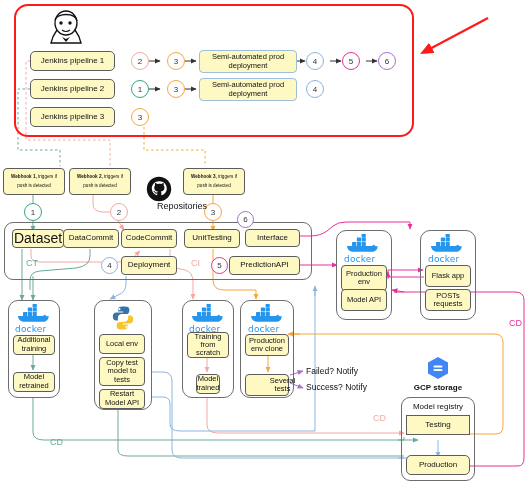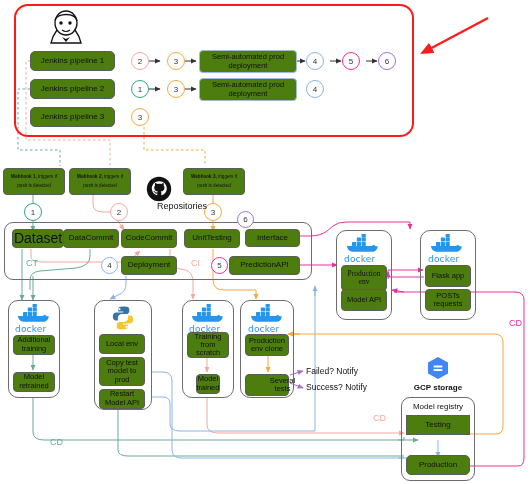--- a/index.html
+++ b/index.html
@@ -1,20 +1,20 @@
 <!DOCTYPE html>
 <html><head>
 <meta charset="utf-8">
 <style>
   html,body{margin:0;padding:0;background:#ffffff;}
   body{width:530px;height:484px;position:relative;overflow:hidden;
        font-family:"Liberation Sans","DejaVu Sans",sans-serif;}
   #canvas{position:absolute;left:0;top:0;width:530px;height:484px;}
   svg.layer{position:absolute;left:0;top:0;width:530px;height:484px;overflow:visible;}
-  .node{position:absolute;box-sizing:border-box;background:#4d7c0f;
+  .node{position:absolute;box-sizing:border-box;background:#fef9c3;
         border:1px solid #5c5c5c;border-radius:4px;
         display:flex;align-items:center;justify-content:center;
         text-align:center;color:#111;line-height:1.05;}
   .lbl{position:absolute;box-sizing:border-box;display:flex;
        align-items:center;justify-content:center;text-align:center;}
   .circ{position:absolute;box-sizing:border-box;border-radius:50%;
         background:#fff;display:flex;align-items:center;justify-content:center;
         font-size:8px;color:#333;border-width:1.3px;border-style:solid;}
   .grp{position:absolute;box-sizing:border-box;background:transparent;
        border:1.3px solid #6d6d6d;border-radius:9px;}
@@ -253,21 +253,21 @@
                c0,2.6 1.3,4 3.3,4 h1.8 v-2.7 c0,-2 1.8,-3.6 3.9,-3.6 h4.3 c1.8,0 3.2,-1.4 3.2,-3.2
                v-1.6 c0,-2 -1.8,-2.7 -4.5,-2.7 z" fill="#3873a5"></path>
       <circle cx="9.4" cy="4.2" r="1.1" fill="#fff"></circle>
       <path d="M13.2,24.4 c2.6,0 4.6,-0.7 4.6,-2.7 v-2.3 h-5 v-0.8 h6.8 c2,0 3.6,-1.4 3.6,-4
                c0,-2.6 -1.3,-4 -3.3,-4 h-1.8 v2.7 c0,2 -1.8,3.6 -3.9,3.6 h-4.3 c-1.8,0 -3.2,1.4 -3.2,3.2
                v1.6 c0,2 1.8,2.7 4.5,2.7 z" fill="#f7c52b"></path>
       <circle cx="16.6" cy="21.8" r="1.1" fill="#fff"></circle>
     </svg>
   </div>
   <div class="node tinynode" style="left:99px;top:334px;width:46px;height:20px;line-height:1.15;">Local env</div>
-  <div class="node tinynode" style="left:99px;top:357px;width:46px;height:29px;line-height:1.1;">Copy test model to prod</div>
+  <div class="node tinynode" style="left:99px;top:357px;width:46px;height:29px;line-height:1.1;">Copy test model to tests</div>
   <div class="node tinynode" style="left:99px;top:389px;width:46px;height:20px;line-height:1.15;">Restart Model API</div>
 
   <div class="grp" style="left:182px;top:300px;width:52px;height:98px;border-radius:10px;"></div>
   <div style="position:absolute;left:190px;top:304px;width:36px;height:20px;">
     <svg viewBox="0 0 36 20" width="36" height="20">
       <g fill="#2496ed">
         <rect x="7" y="8" width="4.2" height="4" rx="0.4"></rect>
         <rect x="11.8" y="8" width="4.2" height="4" rx="0.4"></rect>
         <rect x="16.6" y="8" width="4.2" height="4" rx="0.4"></rect>
         <rect x="11.8" y="3.6" width="4.2" height="4" rx="0.4"></rect>
@@ -310,21 +310,21 @@
         <rect x="16.6" y="8" width="4.2" height="4" rx="0.4"></rect>
         <rect x="11.8" y="3.6" width="4.2" height="4" rx="0.4"></rect>
         <rect x="16.6" y="3.6" width="4.2" height="4" rx="0.4"></rect>
         <rect x="16.6" y="-0.6" width="4.2" height="4" rx="0.4"></rect>
         <path d="M2,12 h23 c1.5,0 3,-0.6 4,-1.6 c0.6,1.6 2.4,2.2 3.6,1.6
                  c0.4,2.5 -1.6,5.8 -5.4,5.8 h-19 c-3.4,0 -6,-2.4 -6.2,-5.8 z"></path>
       </g>
     </svg>
   </div>
   <div class="dockword" style="left:344px;top:254px;">docker</div>
-  <div class="node tinynode" style="left:341px;top:265px;width:46px;height:26px;line-height:1.1;font-family:Liberation Serif, serif;">Production env</div>
+  <div class="node tinynode" style="left:341px;top:265px;width:46px;height:26px;line-height:1.1;">Production env</div>
   <div class="node tinynode" style="left:341px;top:289px;width:46px;height:22px;line-height:1.1;">Model API</div>
 
   <div class="grp" style="left:420px;top:230px;width:56px;height:90px;border-radius:10px;"></div>
   <div style="position:absolute;left:429px;top:234px;width:36px;height:20px;">
     <svg viewBox="0 0 36 20" width="36" height="20">
       <g fill="#2496ed">
         <rect x="7" y="8" width="4.2" height="4" rx="0.4"></rect>
         <rect x="11.8" y="8" width="4.2" height="4" rx="0.4"></rect>
         <rect x="16.6" y="8" width="4.2" height="4" rx="0.4"></rect>
         <rect x="11.8" y="3.6" width="4.2" height="4" rx="0.4"></rect>

